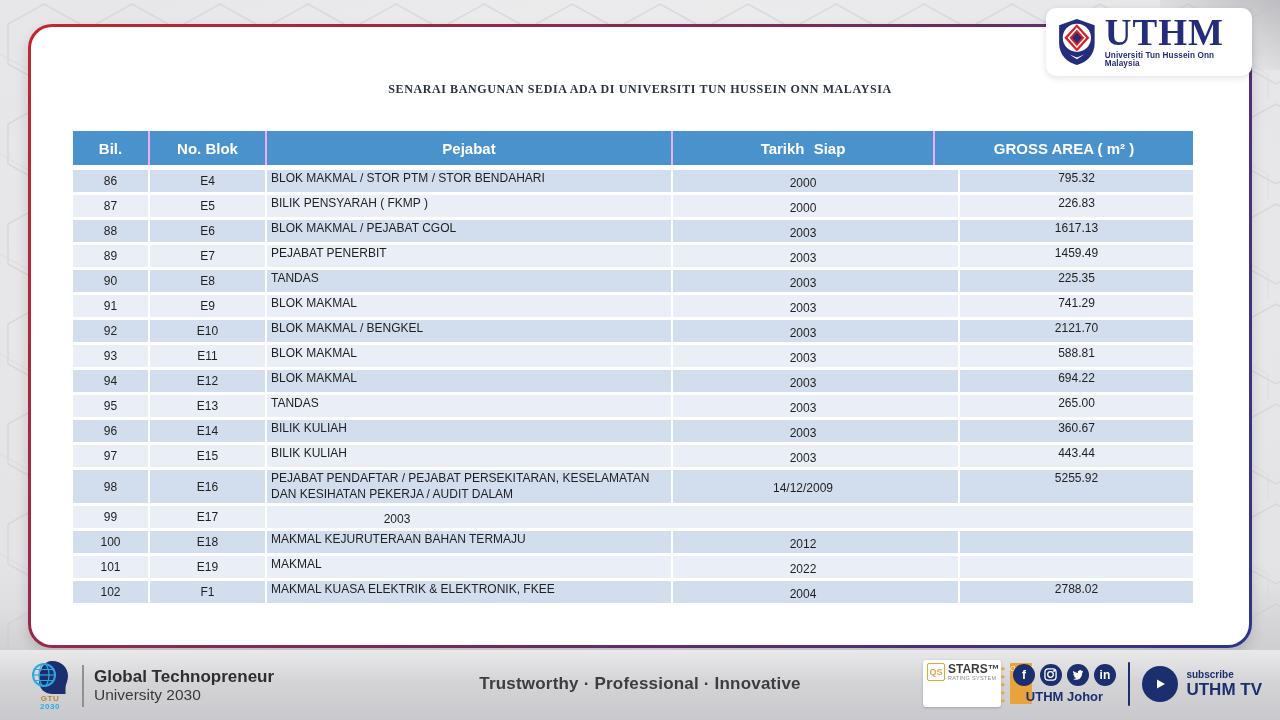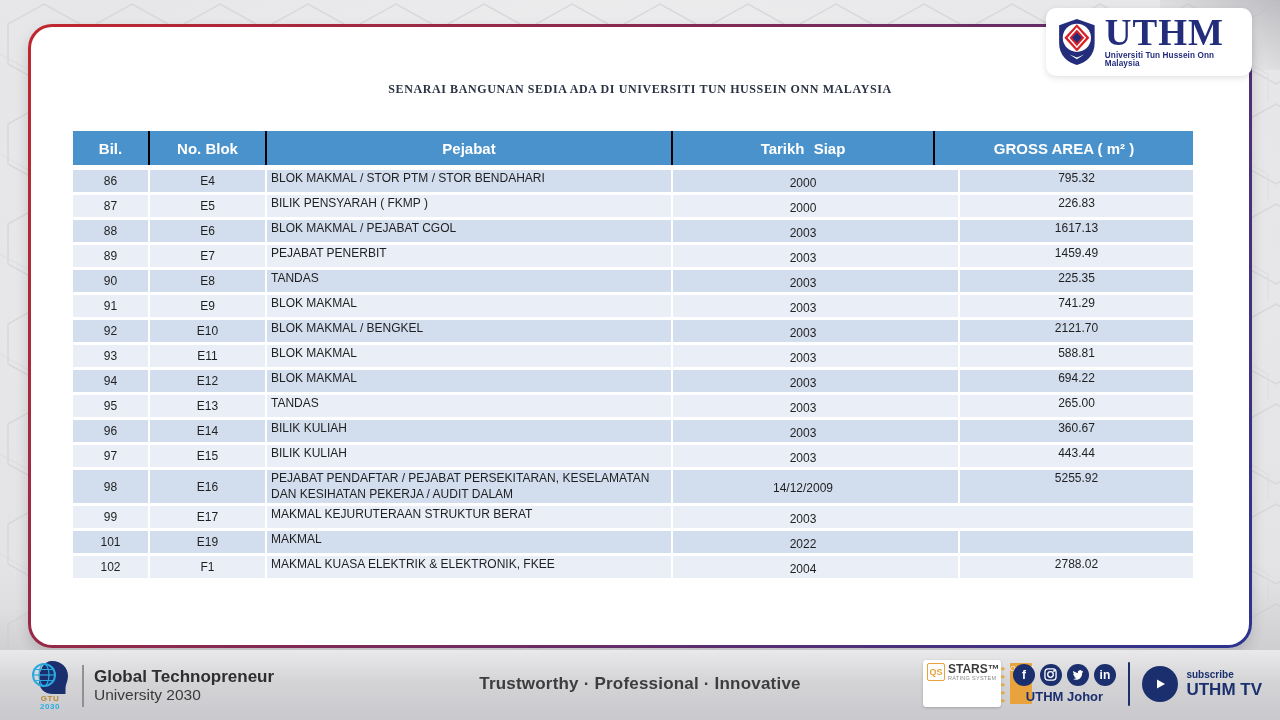--- a/index.html
+++ b/index.html
@@ -29,21 +29,21 @@
 
   .title { margin-top:55px; text-align:center;
     font-family:"Liberation Serif", serif; font-size:12px; font-weight:700;
     letter-spacing:.6px; color:#2a3243; }
 
   
   .table { position:absolute; left:42px; top:104px; width:1120px; font-size:12px; color:#1f1f1f; }
   .thead { display:flex; background:#4a92cc; height:34px; margin-bottom:5px; }
   .th { display:flex; align-items:center; justify-content:center;
     color:#ffffff; font-weight:700; font-size:15px; }
-  .th + .th { border-left:2px solid #000000; }
+  .th + .th { border-left:2px solid #f0abfc; }
   .thead .col-tarikh { word-spacing:5px; }
 
   .trow { display:flex; min-height:25px; border-bottom:3px solid #ffffff; }
   .trow:nth-child(odd)  { background:#d2ddee; }
   .trow:nth-child(even) { background:#e9eef7; }
   .td { display:flex; }
   .td + .td { border-left:2px solid #ffffff; }
 
   .col-bil     { width:75px;  flex:0 0 75px; }
   .col-blok    { width:117px; flex:0 0 117px; }
@@ -244,24 +244,30 @@
     <div class="td col-bil">98</div>
     <div class="td col-blok">E16</div>
     <div class="td col-pejabat">PEJABAT PENDAFTAR / PEJABAT PERSEKITARAN, KESELAMATAN DAN KESIHATAN PEKERJA / AUDIT DALAM</div>
     <div class="td col-tarikh">14/12/2009</div>
     <div class="td col-area">5255.92</div>
   </div>
 
   <div class="trow">
     <div class="td col-bil">99</div>
     <div class="td col-blok">E17</div>
-    <div class="td col-pejabat">MAKMAL KEJURUTERAAN STRUKTUR BERAT</div>
-    <div class="td col-tarikh">2003</div>
-  </div>
-
+    <div class="td col-tarikh">2003</div>
+  </div>
+
+  <div class="trow">
+    <div class="td col-bil">100</div>
+    <div class="td col-blok">E18</div>
+    <div class="td col-pejabat">MAKMAL KEJURUTERAAN BAHAN TERMAJU</div>
+    <div class="td col-tarikh">2012</div>
+    <div class="td col-area"></div>
+  </div>
 
   <div class="trow">
     <div class="td col-bil">101</div>
     <div class="td col-blok">E19</div>
     <div class="td col-pejabat">MAKMAL</div>
     <div class="td col-tarikh">2022</div>
     <div class="td col-area"></div>
   </div>
 
   <div class="trow">

